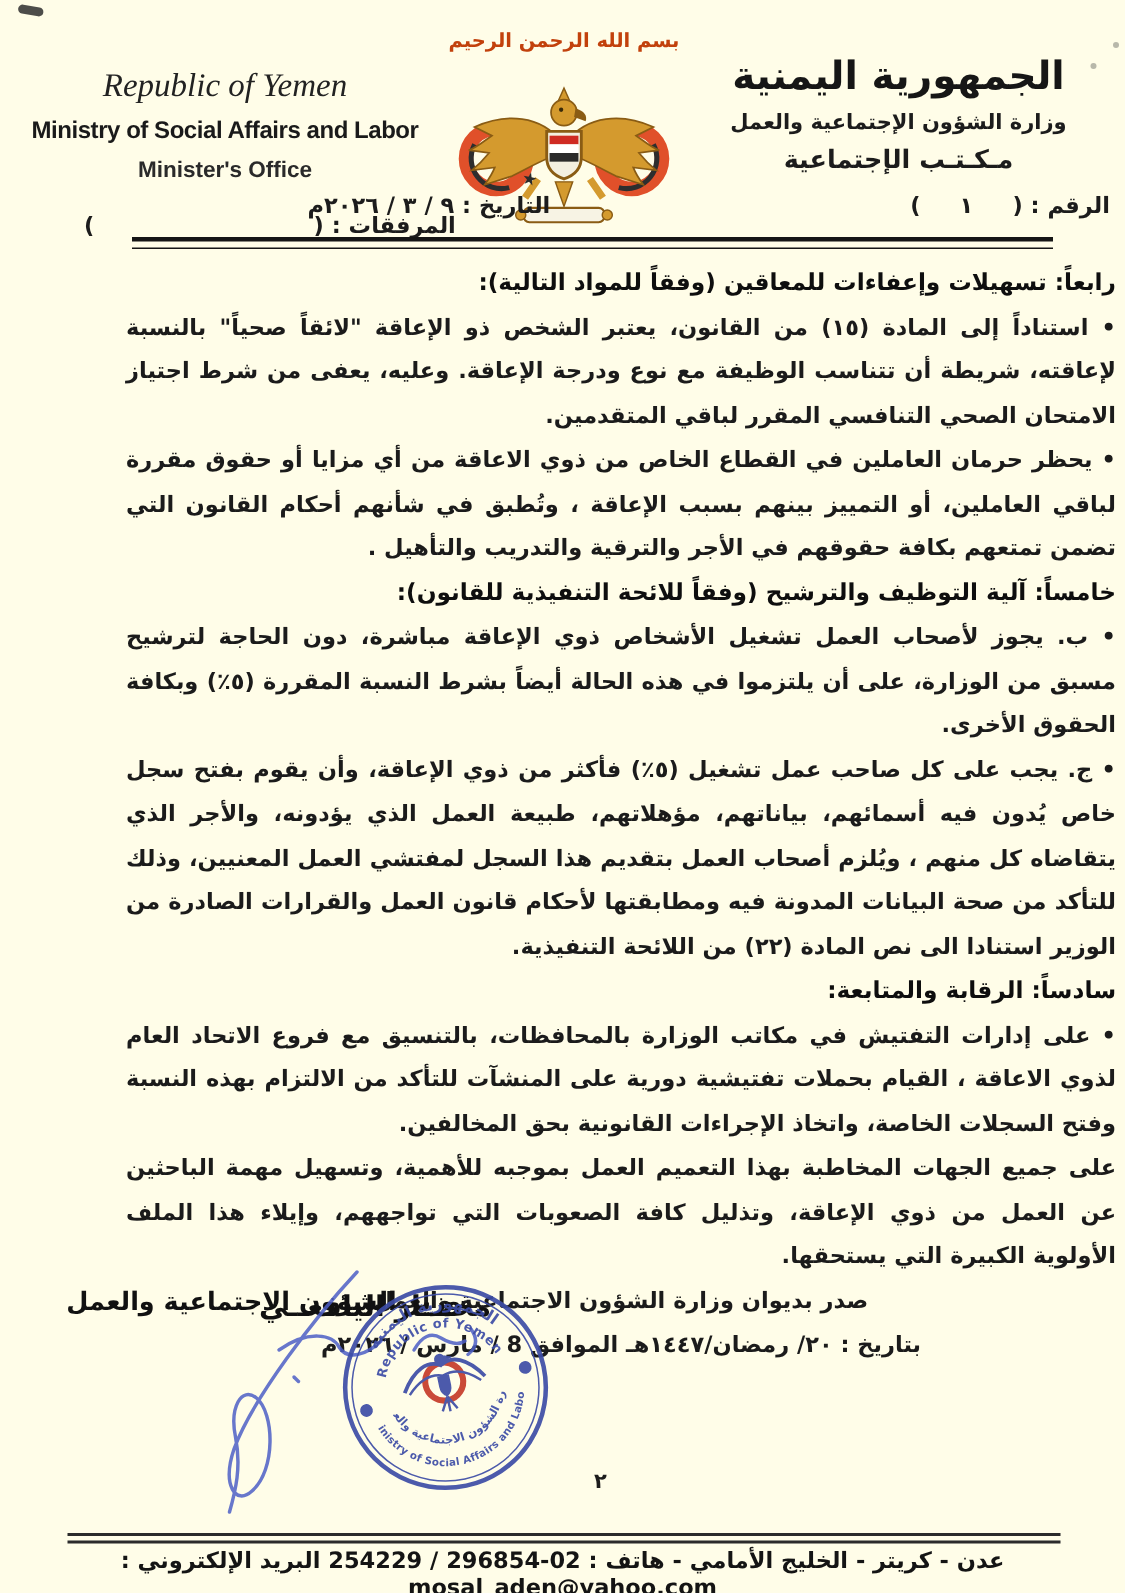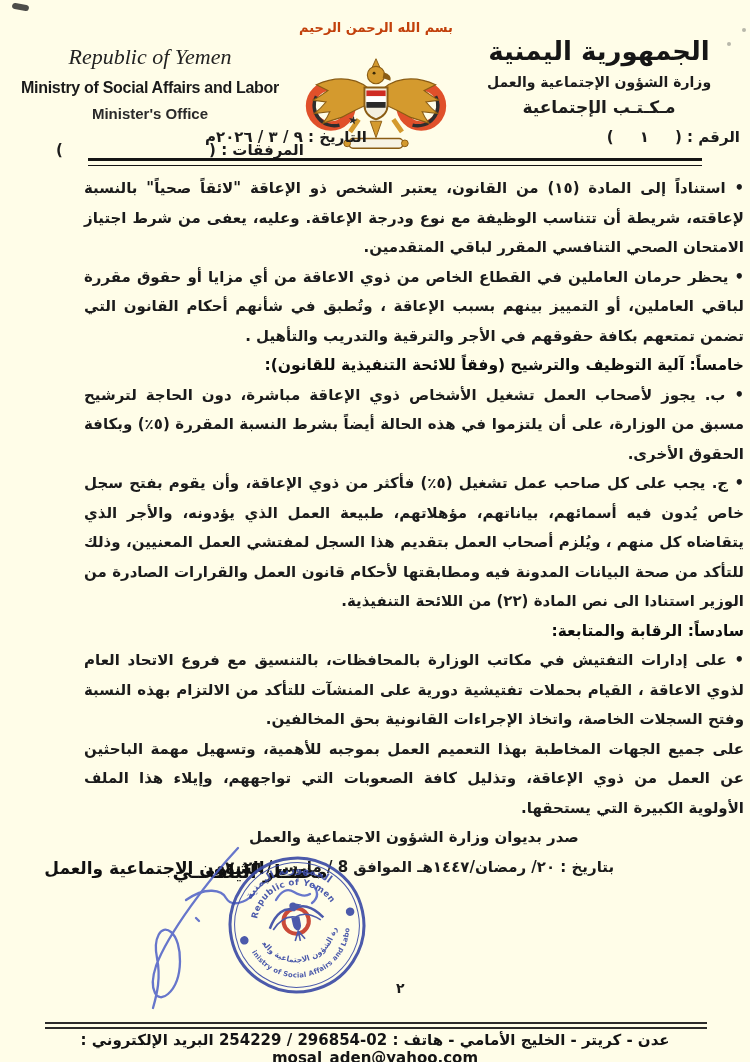--- a/index.html
+++ b/index.html
@@ -85,20 +85,21 @@
 </div>
 
 <div class="abs fld fld-num">الرقم : (&nbsp;&nbsp;&nbsp;&nbsp;&nbsp;١&nbsp;&nbsp;&nbsp;&nbsp;&nbsp;)</div>
 <div class="abs fld fld-date">التاريخ : ٩ / ٣ / ٢٠٢٦م</div>
 <div class="abs fld fld-att">المرفقات : (&nbsp;&nbsp;&nbsp;&nbsp;&nbsp;&nbsp;&nbsp;&nbsp;&nbsp;&nbsp;&nbsp;&nbsp;&nbsp;&nbsp;&nbsp;&nbsp;&nbsp;&nbsp;&nbsp;&nbsp;&nbsp;&nbsp;&nbsp;&nbsp;&nbsp;&nbsp;&nbsp;&nbsp;)</div>
 <div class="abs star-mark">٭</div>
 
 <div class="abs rule-head"></div>
 
 <div class="abs body-text">
+  <p class="sec-h">رابعاً: تسهيلات وإعفاءات للمعاقين (وفقاً للمواد التالية):</p>
   <p>• استناداً إلى المادة (١٥) من القانون، يعتبر الشخص ذو الإعاقة "لائقاً صحياً" بالنسبة لإعاقته، شريطة أن تتناسب الوظيفة مع نوع ودرجة الإعاقة. وعليه، يعفى من شرط اجتياز الامتحان الصحي التنافسي المقرر لباقي المتقدمين.</p>
   <p>• يحظر حرمان العاملين في القطاع الخاص من ذوي الاعاقة من أي مزايا أو حقوق مقررة لباقي العاملين، أو التمييز بينهم بسبب الإعاقة ، وتُطبق في شأنهم أحكام القانون التي تضمن تمتعهم بكافة حقوقهم في الأجر والترقية والتدريب والتأهيل .</p>
   <p class="sec-h">خامساً: آلية التوظيف والترشيح (وفقاً للائحة التنفيذية للقانون):</p>
   <p>• ب. يجوز لأصحاب العمل تشغيل الأشخاص ذوي الإعاقة مباشرة، دون الحاجة لترشيح مسبق من الوزارة، على أن يلتزموا في هذه الحالة أيضاً بشرط النسبة المقررة (٥٪) وبكافة الحقوق الأخرى.</p>
   <p>• ج. يجب على كل صاحب عمل تشغيل (٥٪) فأكثر من ذوي الإعاقة، وأن يقوم بفتح سجل خاص يُدون فيه أسمائهم، بياناتهم، مؤهلاتهم، طبيعة العمل الذي يؤدونه، والأجر الذي يتقاضاه كل منهم ، ويُلزم أصحاب العمل بتقديم هذا السجل لمفتشي العمل المعنيين، وذلك للتأكد من صحة البيانات المدونة فيه ومطابقتها لأحكام قانون العمل والقرارات الصادرة من الوزير استنادا الى نص المادة (٢٢) من اللائحة التنفيذية.</p>
   <p class="sec-h">سادساً: الرقابة والمتابعة:</p>
   <p>• على إدارات التفتيش في مكاتب الوزارة بالمحافظات، بالتنسيق مع فروع الاتحاد العام لذوي الاعاقة ، القيام بحملات تفتيشية دورية على المنشآت للتأكد من الالتزام بهذه النسبة وفتح السجلات الخاصة، واتخاذ الإجراءات القانونية بحق المخالفين.</p>
   <p>على جميع الجهات المخاطبة بهذا التعميم العمل بموجبه للأهمية، وتسهيل مهمة الباحثين عن العمل من ذوي الإعاقة، وتذليل كافة الصعوبات التي تواجههم، وإيلاء هذا الملف الأولوية الكبيرة التي يستحقها.</p>
   <p class="center-line">صدر بديوان وزارة الشؤون الاجتماعية والعمل</p>
   <p class="center-line">بتاريخ :  ٢٠/ رمضان/١٤٤٧هـ الموافق  8 / مارس / ٢٠٢٦م</p>

